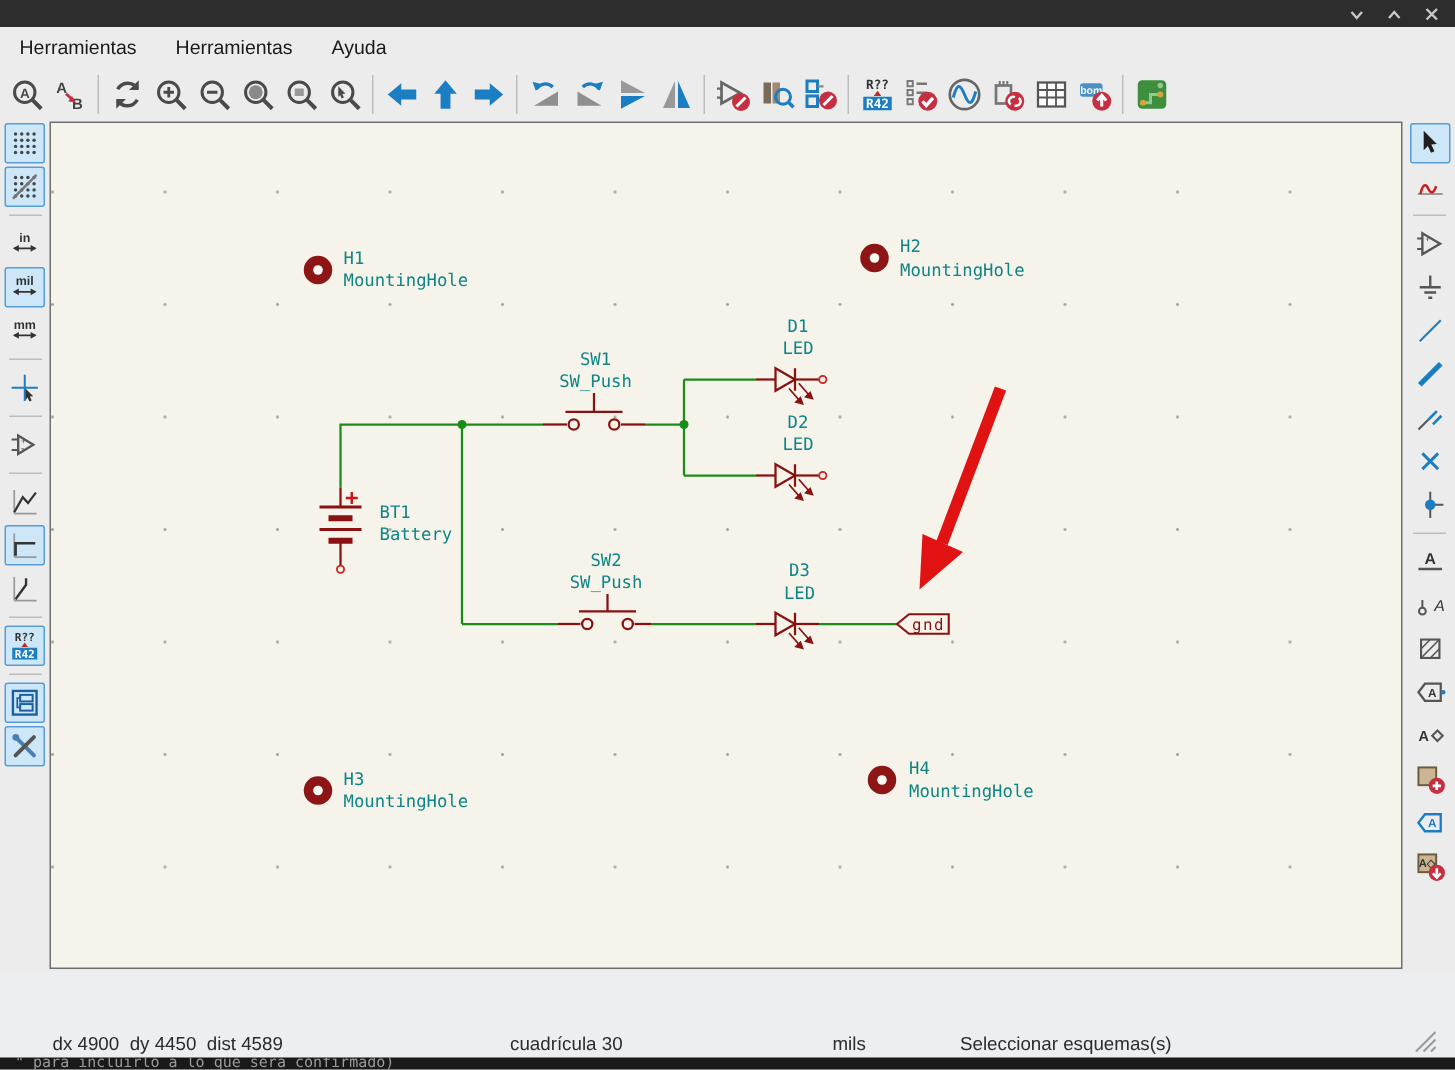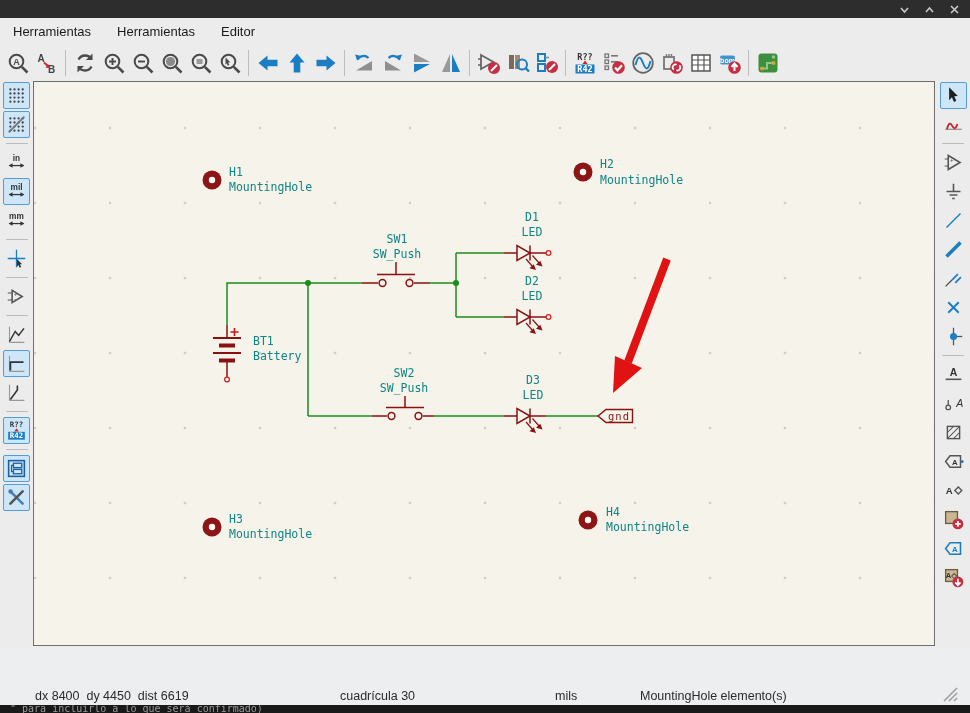--- a/index.html
+++ b/index.html
@@ -85,21 +85,21 @@
             <path d="M3 3 L10 10 M10 3 L3 10" stroke="#c8c8c8" stroke-width="1.6"></path>
           </svg>
         </span>
       </div>
     </div>
 </div>
 
 <div id="menubar">
   <span class="menu-item">Herramientas</span>
   <span class="menu-item">Herramientas</span>
-  <span class="menu-item">Editor</span>
+  <span class="menu-item">Ayuda</span>
 </div>
 
 <div id="toolbar">
     <div class="tbtn">
       <span style="display:flex">
         <svg viewBox="0 0 24 24">
           <circle cx="10.5" cy="10.5" r="6.8" fill="none" stroke="#4a4a4a" stroke-width="2"></circle>
           <text x="10.5" y="14" font-size="9" text-anchor="middle" fill="#4a4a4a" font-weight="bold" font-family="sans-serif">A</text>
           <line x1="15.8" y1="15.8" x2="21.5" y2="21.5" stroke="#4a4a4a" stroke-width="2.6"></line>
         </svg>
@@ -767,24 +767,24 @@
     </g>
 
     <g>
       <line x1="667" y1="259" x2="628" y2="362" stroke="#e01212" stroke-width="8"></line>
       <polygon points="613,393 615,356 642,368" fill="#e01212"></polygon>
     </g>
   </svg>
 </div>
 
 <div id="statusbar">
-  <span id="st-coords">dx 8400  dy 4450  dist 6619</span>
+  <span id="st-coords">dx 4900  dy 4450  dist 4589</span>
   <span id="st-grid">cuadrícula 30</span>
   <span id="st-units">mils</span>
-  <span id="st-hint">MountingHole elemento(s)</span>
+  <span id="st-hint">Seleccionar esquemas(s)</span>
   <svg id="resize-grip" width="18" height="18">
     <g stroke="#9a9a9a" stroke-width="1.4">
       <line x1="4" y1="17" x2="17" y2="4"></line>
         <line x1="9" y1="17" x2="17" y2="9"></line>
         <line x1="14" y1="17" x2="17" y2="14"></line>
     </g>
   </svg>
 </div>
 
 <div id="bottom-strip">

